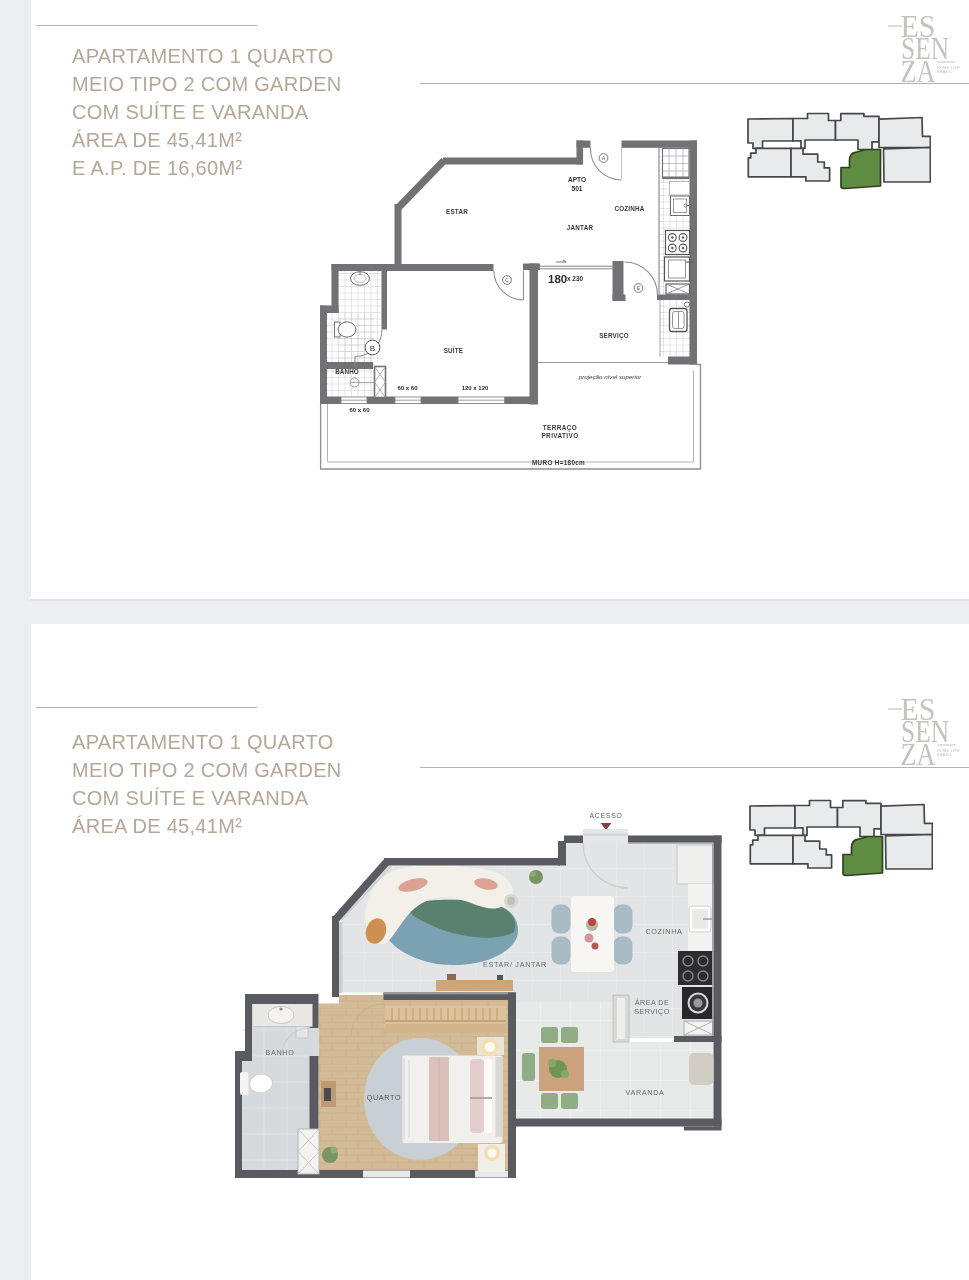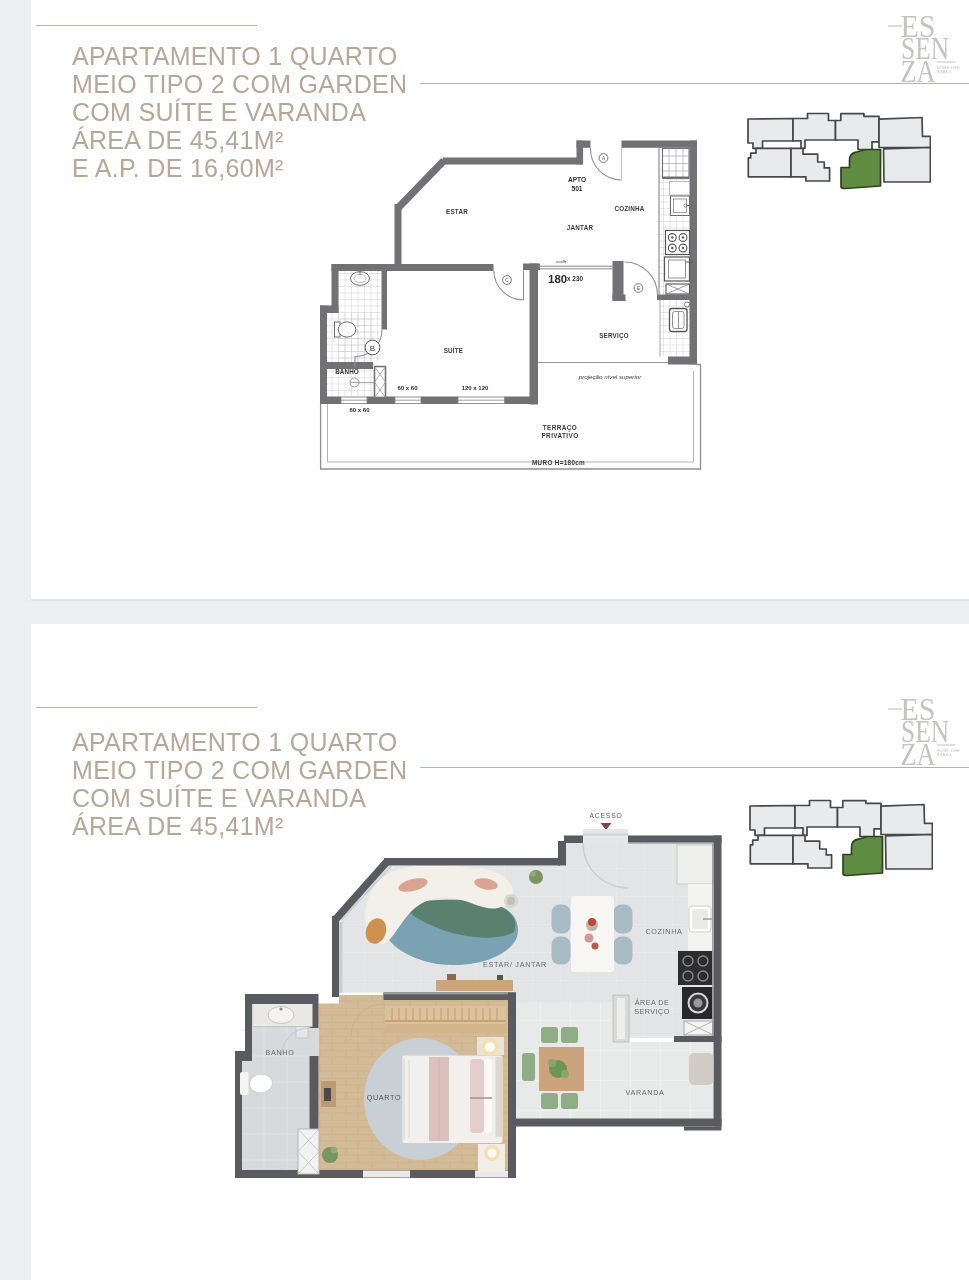--- a/index.html
+++ b/index.html
@@ -1,18 +1,18 @@
 <!DOCTYPE html>
 <html><head>
 <meta charset="utf-8">
 <style>
 html,body{margin:0;padding:0;}
 body{width:969px;height:1280px;background:#ffffff;font-family:"Liberation Sans",sans-serif;position:relative;overflow:hidden;}
 .abs{position:absolute;}
-.title{color:#b6a797;font-size:25px;line-height:28px;letter-spacing:0.3px;white-space:pre;}
+.title{color:#b6a797;font-size:20px;line-height:28px;letter-spacing:0.3px;white-space:pre;}
 .thinline{background:#bfb1a2;height:1.2px;}
 .dashline{background:#bcb0a4;height:1.1px;}
 </style>
 </head>
 <body>
 
 <div class="abs" style="left:0;top:0;width:31px;height:1280px;background:#edeef1;"></div>
 
 <div class="abs thinline" style="left:36px;top:25px;width:221px;"></div>
 

